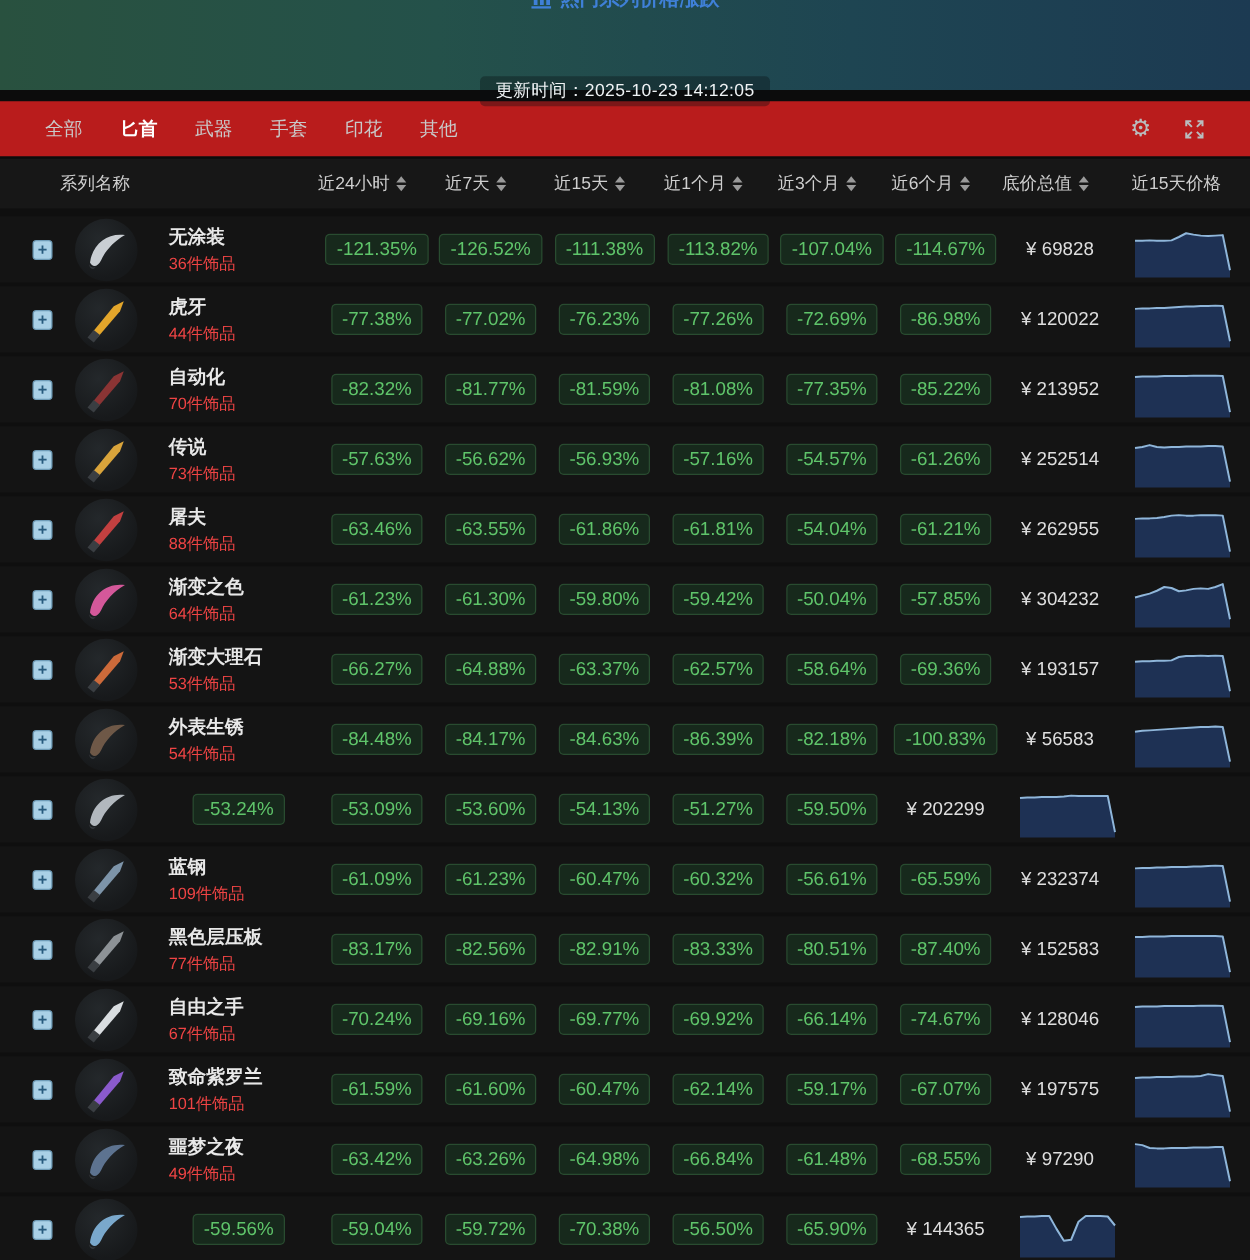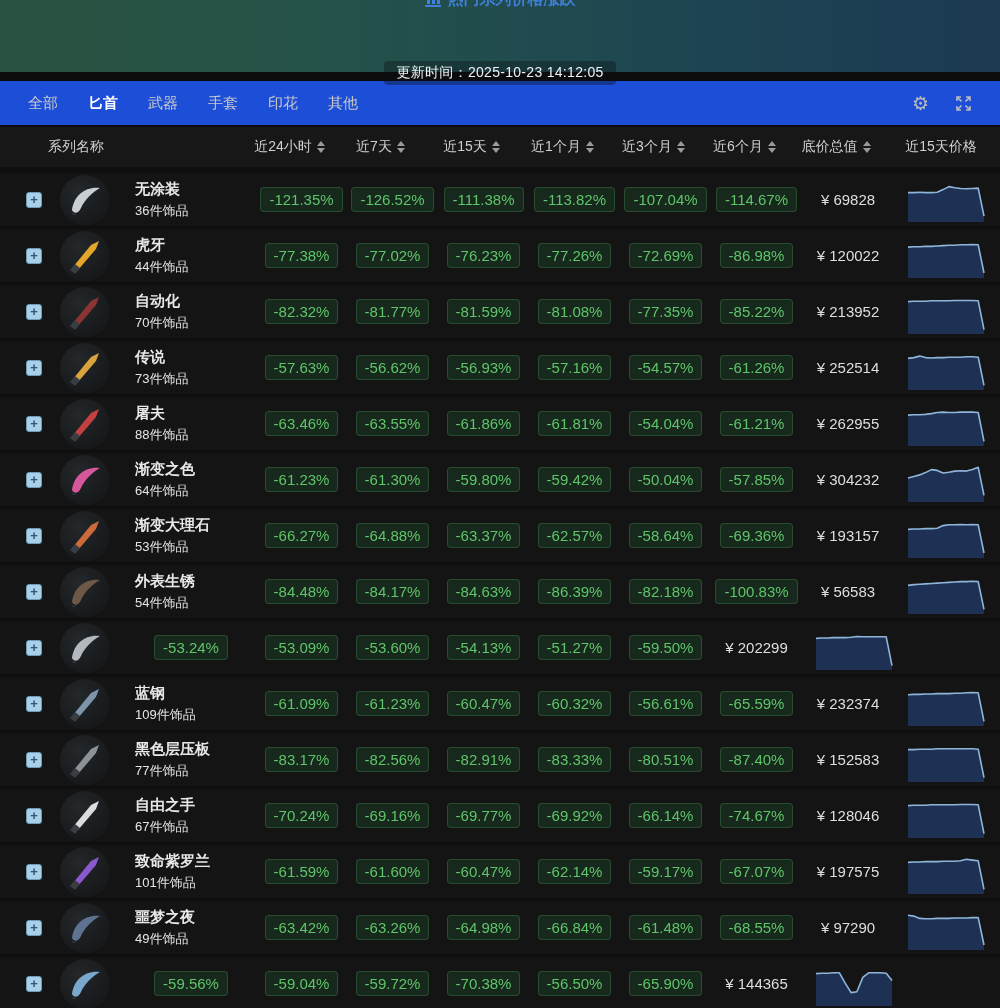--- a/index.html
+++ b/index.html
@@ -8,22 +8,22 @@
 
   
   .hero { height:72px; background:linear-gradient(90deg,#29513f 0%,#24514a 35%,#1e4552 68%,#1c3a52 100%);
     display:flex; flex-direction:column; align-items:center; justify-content:center; gap:7px; padding-top:2px; }
   .hero-title { display:flex; align-items:center; gap:7px; color:#3f80d8; font-size:16px; font-weight:bold; }
   .hero-title svg { display:block; }
   .update-pill { background:rgba(10,14,16,0.35); border-radius:4px; padding:3px 12px;
     color:#eef2f4; font-size:14px; letter-spacing:0.3px;margin-top:44px; }
 
   
-  .toolbar { margin-top:9px; height:44px; background:#1d4ed8; display:flex; align-items:center;
-    padding:0 28px; }
+  .toolbar { margin-top:9px; height:44px; background:#b91c1c; display:flex; align-items:center;
+    padding:0 36px; }
   .tabs { display:flex; gap:30px; }
   .tab { color:#c9c9c9; font-size:15px; cursor:pointer; }
   .tab.active { color:#ffffff; font-weight:bold; }
   .toolbar-icons { margin-left:auto; display:flex; align-items:center; gap:26px; }
   .gear { color:#b9bcbe; font-size:19px; line-height:1; cursor:pointer; }
   .fs-icon { cursor:pointer; display:block; }
 
   
   .grid { display:grid; grid-template-columns:34px 66px 130px repeat(6,91px) 92px 1fr; align-items:center; }
   .thead { height:40px; background:#171717; padding-left:14px; margin-top:2px; }
@@ -36,21 +36,21 @@
 
   .rows { background:#0f0f0f; padding:6px 0 0 0; display:flex; flex-direction:column; gap:3px; }
   .row { height:53px; background:#141414; padding-left:26px; }
   .expand-btn { width:16px; height:16px; background:#a9d0e6; border:1px solid #6f9cb8; border-radius:3px;
     display:flex; align-items:center; justify-content:center; cursor:pointer; }
   .expand-btn span { color:#275a7d; font-size:13px; font-weight:bold; line-height:1; margin-top:-1px; }
   .thumb { width:50px; height:50px; border-radius:50%; background:radial-gradient(circle at 38% 32%,#24282b,#17191b 70%);
     display:flex; align-items:center; justify-content:center; overflow:hidden; }
   .namecell { display:flex; flex-direction:column; gap:3px; padding-left:9px; }
   .sname { color:#e8e8e8; font-size:15px; font-weight:bold; }
-  .scount { color:#e5e5e5; font-size:13px; }
+  .scount { color:#ef4444; font-size:13px; }
   .pillwrap { display:flex; justify-content:center; }
   .pill { background:#17291c; border:1px solid rgba(90,170,100,0.28); border-radius:4px;
     color:#5fc46a; font-size:15px; padding:3px 8px; white-space:nowrap; }
   .price { color:#dedede; font-size:15px; text-align:center; white-space:nowrap; }
   .sparkcell { padding-left:12px; }
   .spark { display:block; }
 </style>
 </head>
 <body>
 

